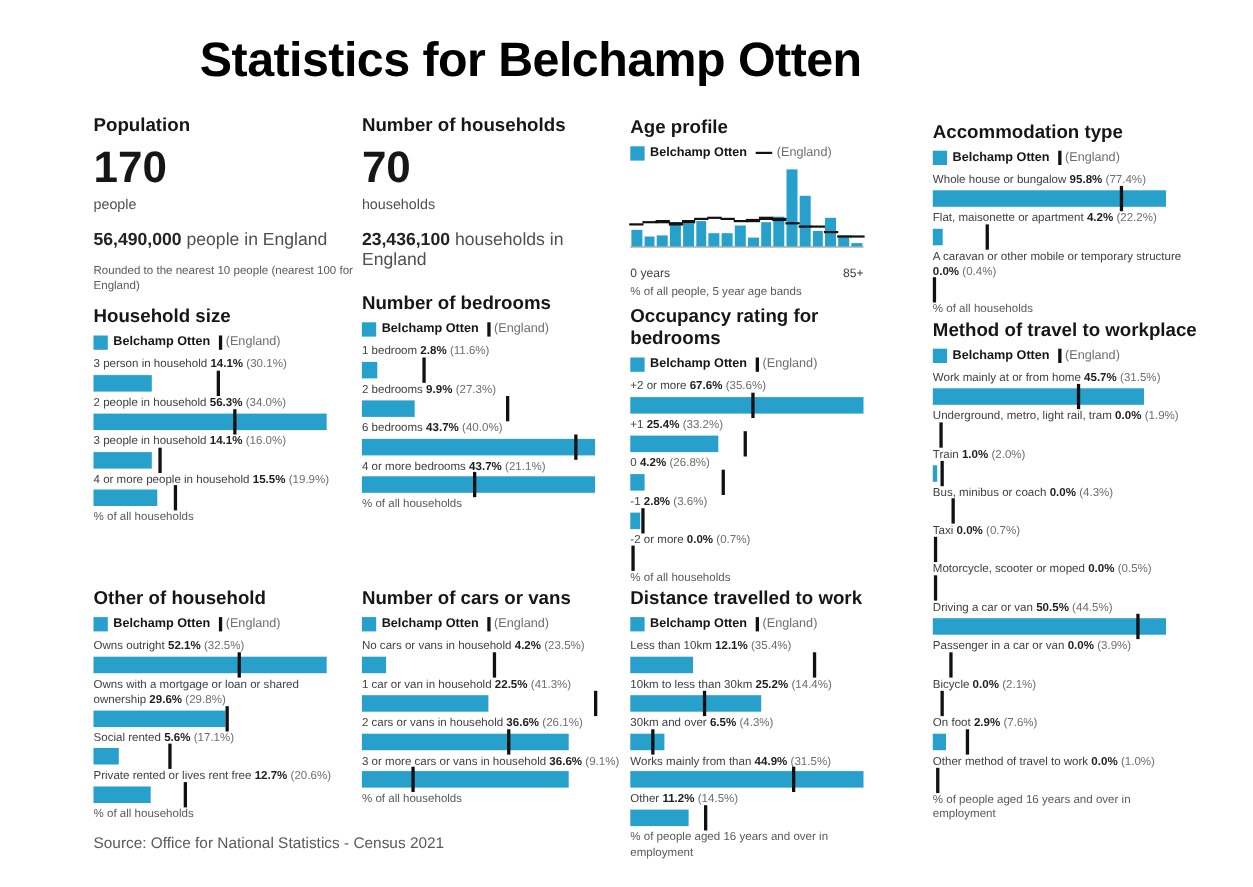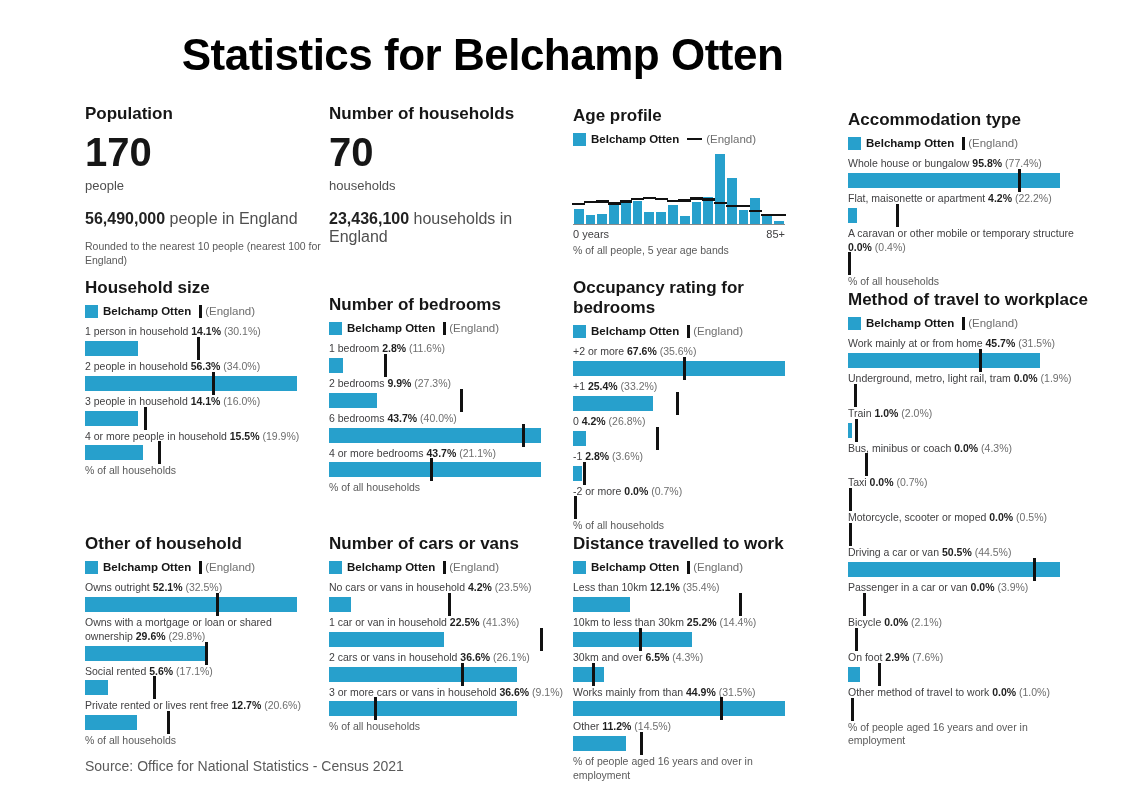--- a/index.html
+++ b/index.html
@@ -29,21 +29,21 @@
   .loc-val{font-weight:bold;color:#1f1f1f;}
   .eng-val{color:#6e6e6e;}
   .bar-row{position:relative;height:15px;width:212px;margin:0 0 4px;}
   .bar{position:absolute;left:0;top:0;height:15px;background:var(--accent);}
   .tick{position:absolute;top:-4px;width:3px;height:23px;background:#111;}
   .caption{font-size:10.5px;color:#5a5a5a;margin-top:4px;line-height:1.3;width:218px;}
   
   .age-chart{position:relative;width:212px;height:70px;border-bottom:1.5px solid #8a8a8a;margin-top:8px;}
   .age-bar{position:absolute;bottom:0;background:var(--accent);}
   .age-dash{position:absolute;height:2.6px;background:#111;}
-  .age-axis{display:flex;justify-content:space-between;width:212px;font-size:11px;color:#414042;margin-top:3px;}
+  .age-axis{display:flex;justify-content:space-between;width:212px;font-size:11px;color:#414042;margin-top:18px;}
   .source-note{position:absolute;left:85px;top:758px;font-size:14px;color:#5a5a5a;}
 </style>
 </head>
 <body>
 
 <h1 class="page-title">Statistics for Belchamp Otten</h1>
 
 <section class="stat-card" style="left:85px;top:104px;">
   <h2 class="card-title">Population</h2>
   <div class="big-number">170</div>
@@ -145,21 +145,21 @@
     </section>
     <section class="chart-section" style="left: 85px; top: 278px;">
       <h2 class="sec-title">Household size</h2>
       <div class="legend">
         <span class="swatch"></span>
         <span class="lg-local">Belchamp Otten</span>
         <span class="lg-tick"></span>
         <span class="lg-eng">(England)</span>
       </div>
       <div class="chart-item">
-        <div class="cat-label"><span>1 person in household </span><span class="loc-val">14.1%</span><span class="eng-val"> (30.1%)</span></div>
+        <div class="cat-label"><span>3 person in household </span><span class="loc-val">14.1%</span><span class="eng-val"> (30.1%)</span></div>
         <div class="bar-row">
           <div class="bar" style="width: 53.0941px;"></div>
           <div class="tick" style="left: 111.843px;"></div>
         </div>
       </div>
       <div class="chart-item">
         <div class="cat-label"><span>2 people in household </span><span class="loc-val">56.3%</span><span class="eng-val"> (34.0%)</span></div>
         <div class="bar-row">
           <div class="bar" style="width: 212px;"></div>
           <div class="tick" style="left: 126.528px;"></div>
@@ -174,21 +174,21 @@
       </div>
       <div class="chart-item">
         <div class="cat-label"><span>4 or more people in household </span><span class="loc-val">15.5%</span><span class="eng-val"> (19.9%)</span></div>
         <div class="bar-row">
           <div class="bar" style="width: 58.3659px;"></div>
           <div class="tick" style="left: 73.4343px;"></div>
         </div>
       </div>
       <div class="caption">% of all households</div>
     </section>
-    <section class="chart-section" style="left: 329px; top: 295px;">
+    <section class="chart-section" style="left: 329px; top: 266px;">
       <h2 class="sec-title">Number of bedrooms</h2>
       <div class="legend">
         <span class="swatch"></span>
         <span class="lg-local">Belchamp Otten</span>
         <span class="lg-tick"></span>
         <span class="lg-eng">(England)</span>
       </div>
       <div class="chart-item">
         <div class="cat-label"><span>1 bedroom </span><span class="loc-val">2.8%</span><span class="eng-val"> (11.6%)</span></div>
         <div class="bar-row">

